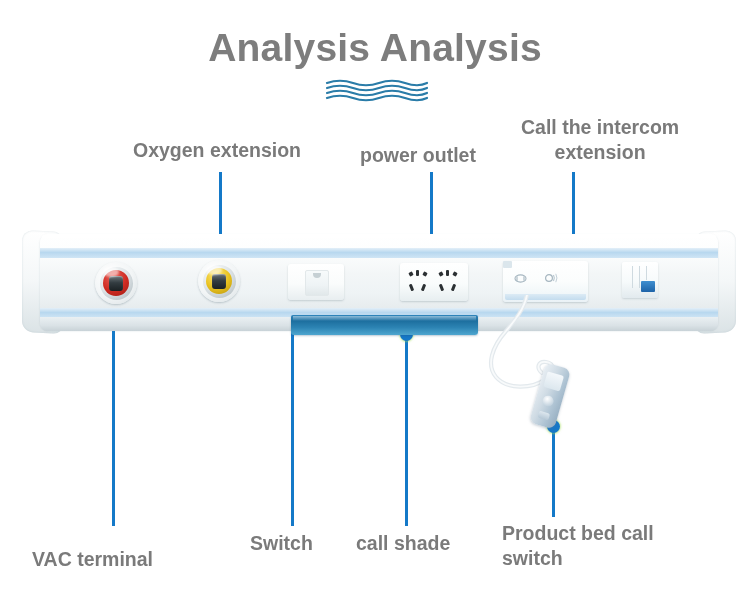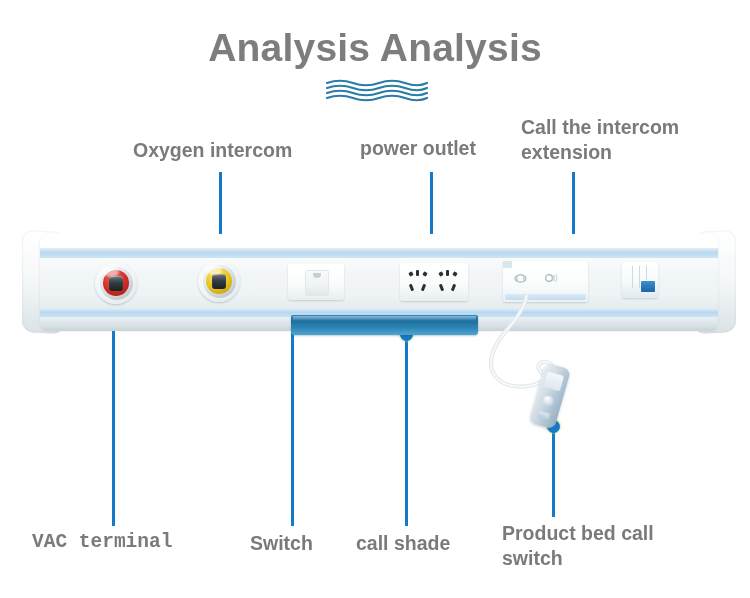--- a/index.html
+++ b/index.html
@@ -40,23 +40,23 @@
   
   .callout-label {
     position: absolute;
     color: #7a7a7a;
     font-size: 19.5px;
     font-weight: bold;
     line-height: 25px;
     white-space: pre-line;
   }
   #label-oxygen      { left: 133px; top: 138px; }
-  #label-power       { left: 360px; top: 136px; }
-  #label-intercom    { left: 521px; top: 115px; }
-  #label-vac         { left: 32px;  top: 530px; font-family: Liberation Mono, monospace; }
+  #label-power       { left: 360px; top: 143px; }
+  #label-intercom    { left: 521px; top: 115px; text-align: center; }
+  #label-vac         { left: 32px;  top: 547px; }
   #label-switch      { left: 250px; top: 531px; }
   #label-softshade   { left: 356px; top: 531px; }
   #label-bedcall     { left: 502px; top: 521px; }
 
   
   .leader {
     position: absolute;
     width: 3px;
     background: #1479c8;
   }
@@ -414,21 +414,21 @@
   <svg width="104" height="24" viewBox="0 0 104 24">
     <g fill="none" stroke="#2a7ca8" stroke-width="2.2" stroke-linecap="round">
       <path d="M2 5 q13 -4.5 26 0 t26 0 t26 0 t22 0"></path>
       <path d="M2 10 q13 -4.5 26 0 t26 0 t26 0 t22 0"></path>
       <path d="M2 15 q13 -4.5 26 0 t26 0 t26 0 t22 0"></path>
       <path d="M2 20 q13 -4.5 26 0 t26 0 t26 0 t22 0"></path>
     </g>
   </svg>
 </div>
 
-<div class="callout-label" id="label-oxygen">Oxygen intercom</div>
+<div class="callout-label" id="label-oxygen">Oxygen extension</div>
 <div class="callout-label" id="label-power">power outlet</div>
 <div class="callout-label" id="label-intercom">Call the intercom
 extension</div>
 
 <div class="callout-label" id="label-vac">VAC terminal</div>
 <div class="callout-label" id="label-switch">Switch</div>
 <div class="callout-label" id="label-softshade">call shade</div>
 <div class="callout-label" id="label-bedcall">Product bed call
 switch</div>
 

